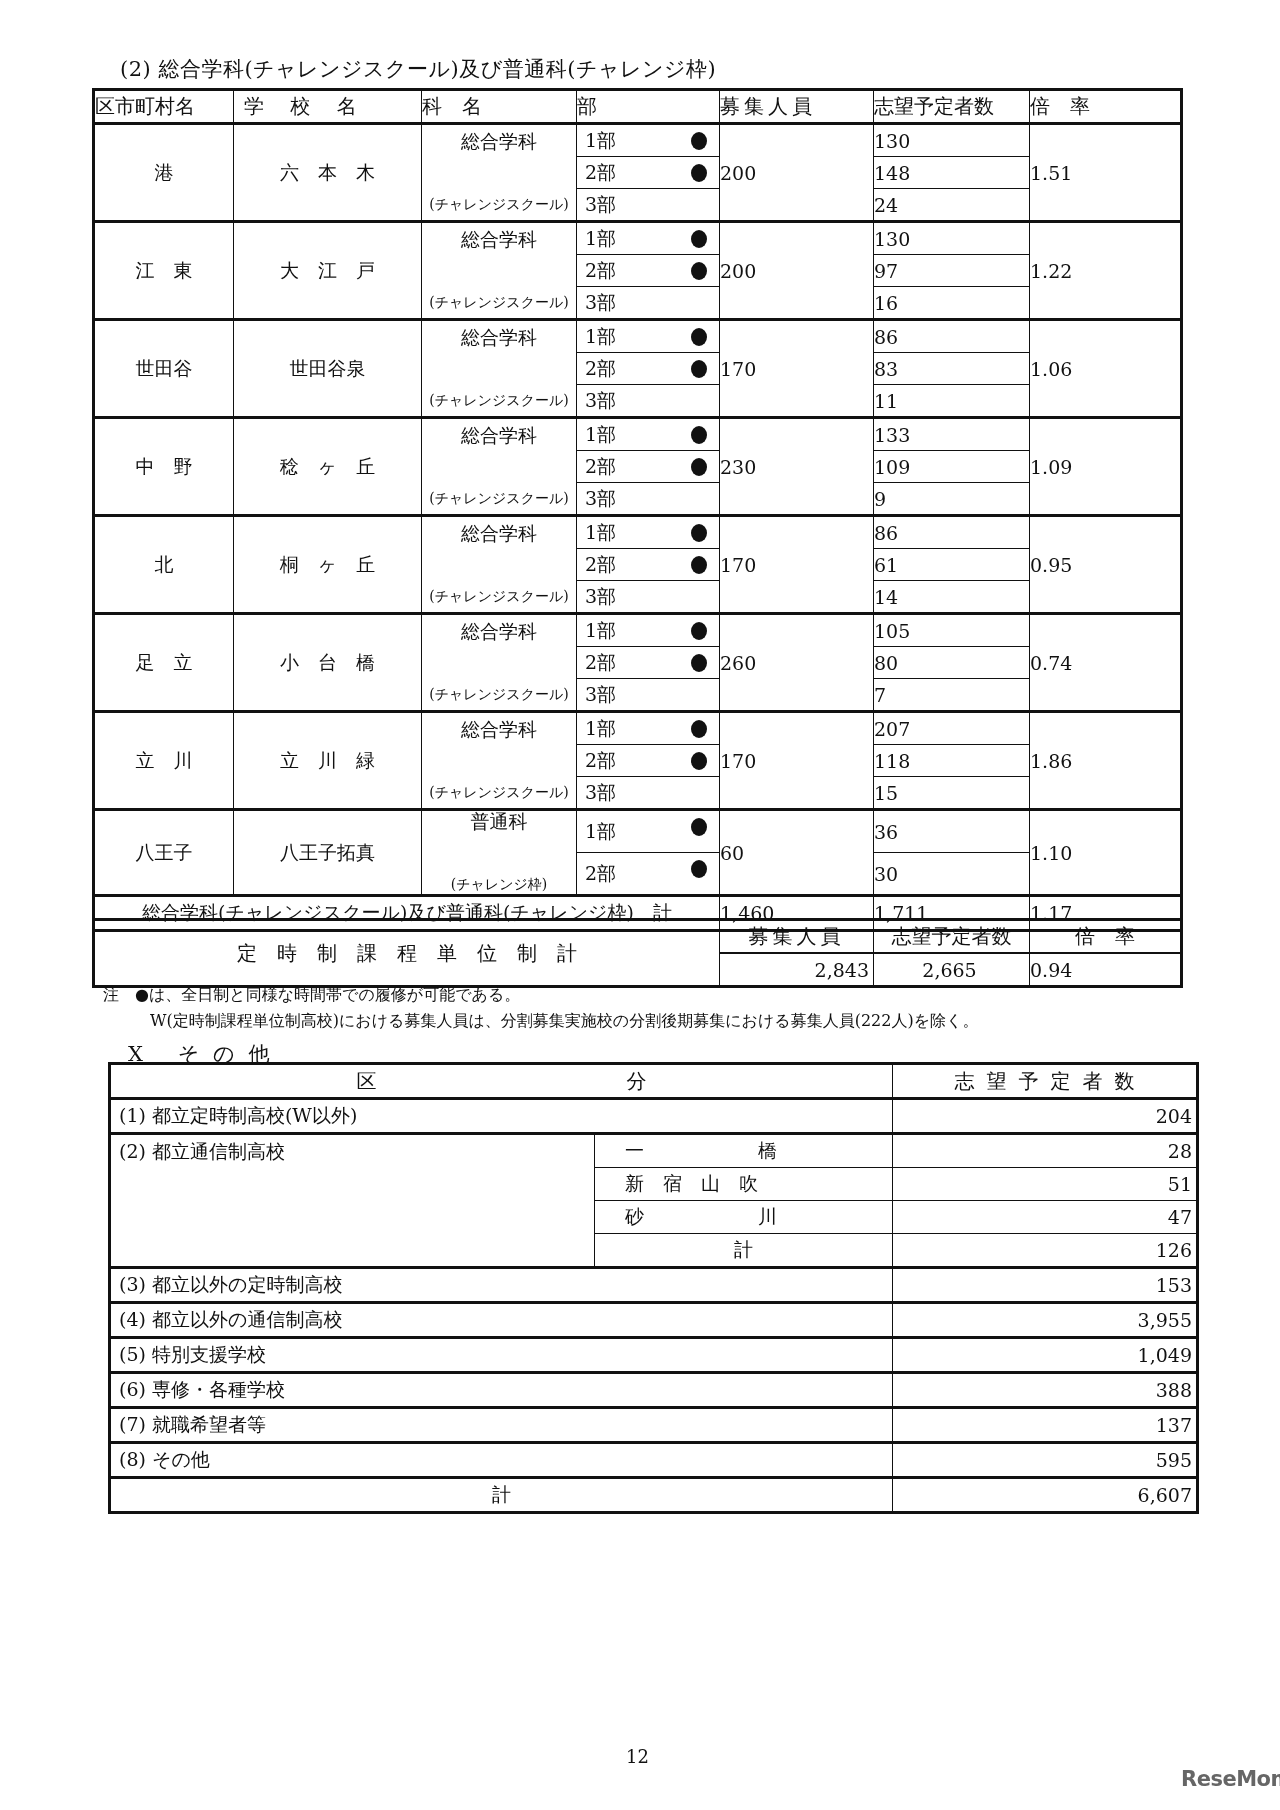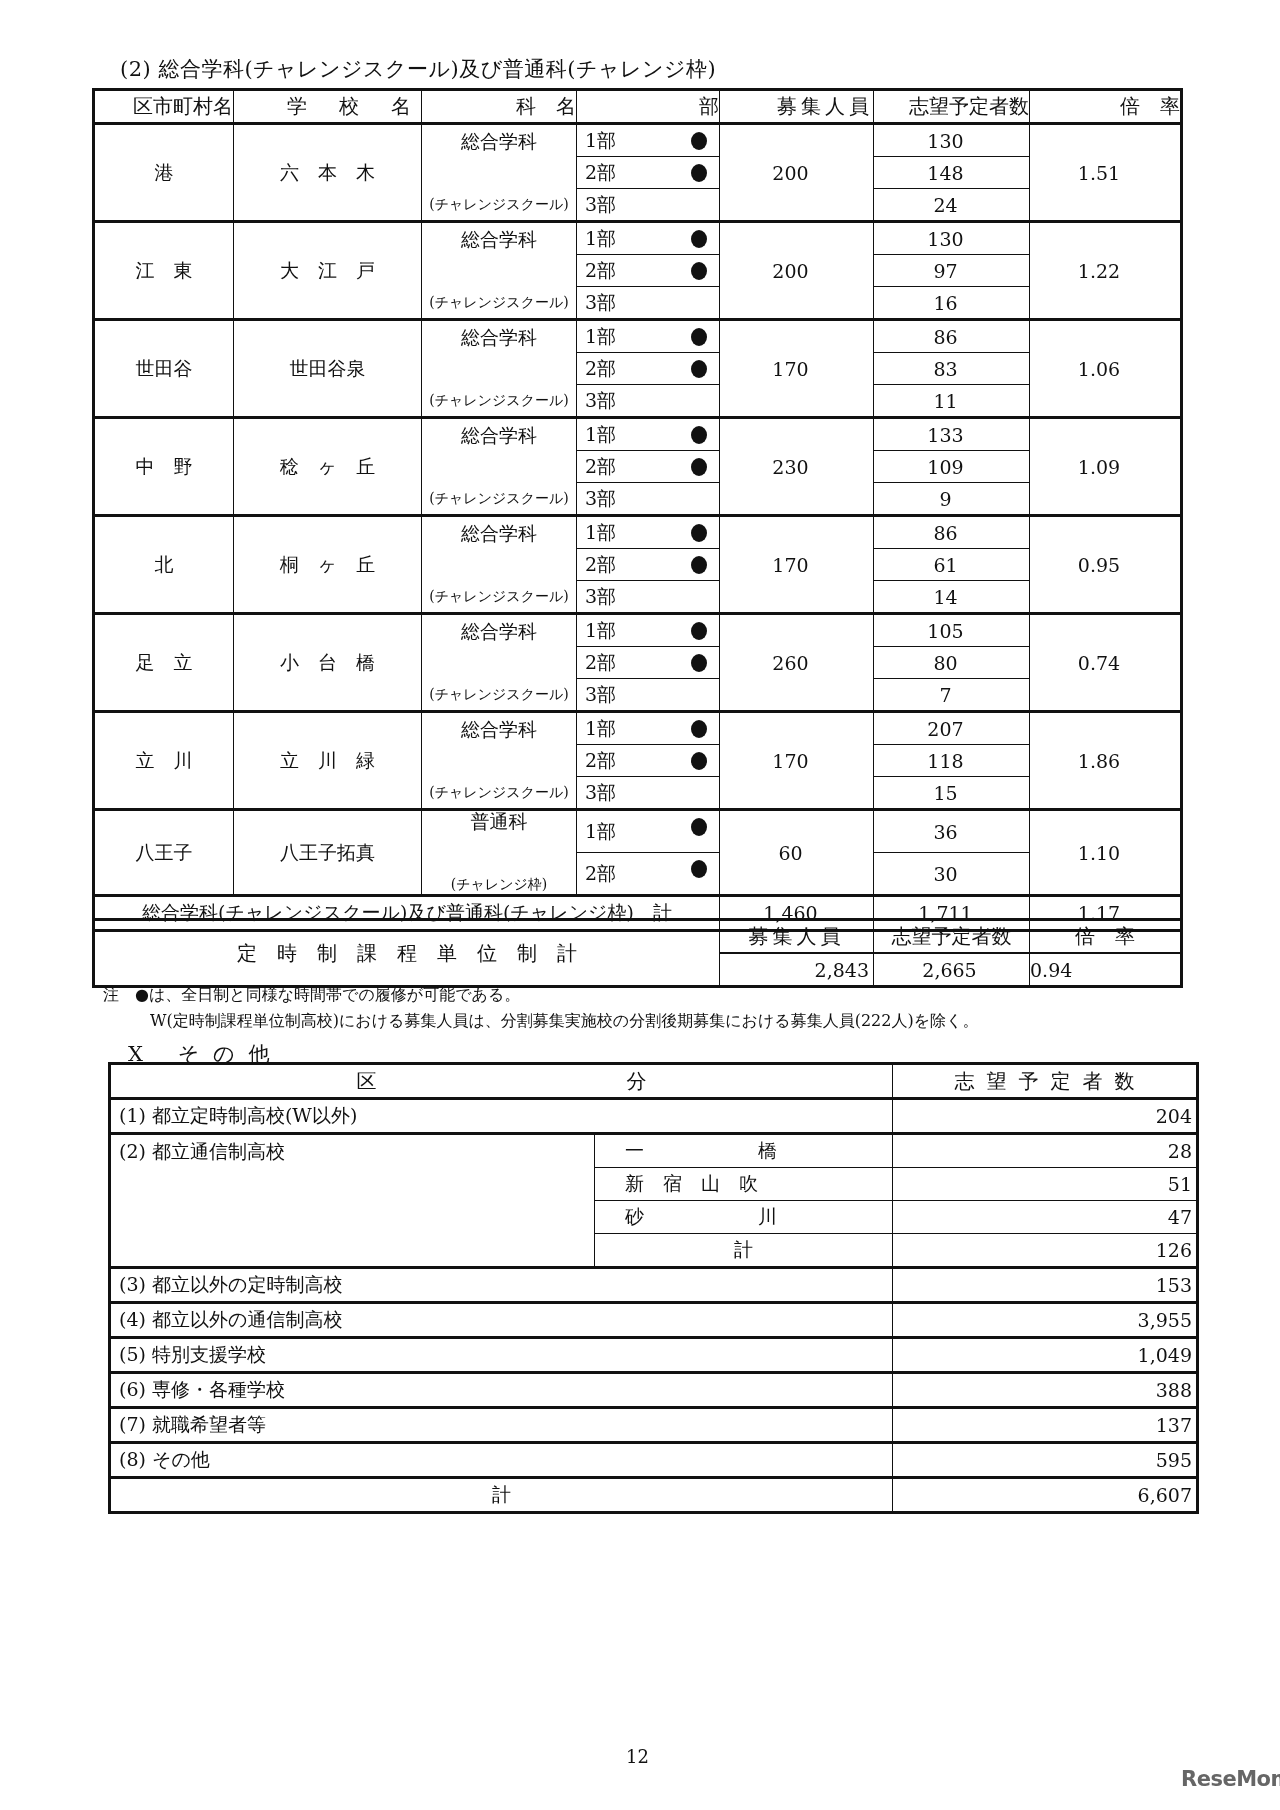--- a/index.html
+++ b/index.html
@@ -4,25 +4,25 @@
 <style>
   html, body { margin:0; padding:0; background:#ffffff; }
   body { width:1280px; height:1810px; position:relative; overflow:hidden;
          font-family:"DejaVu Serif", "Liberation Serif", serif; color:#111; }
   .abs { position:absolute; }
   .title { left:120px; top:55px; font-size:21px; letter-spacing:0.5px; white-space:nowrap; }
   table { border-collapse:collapse; position:absolute; table-layout:fixed; }
   td { border:1px solid #111; padding:0; font-size:19px; white-space:nowrap; overflow:hidden; }
   .thick-all { border:3px solid #111; }
   .t1 { left:92px; top:88px; width:1088px; }
-  .t1 td.hdr { height:31px; text-align:right; font-size:20px; }
+  .t1 td.hdr { height:31px; text-align:left; font-size:20px; }
   .t1 tr.blk-start td { border-top:3px solid #111; }
   .t1 td.c { text-align:center; }
-  .t1 td.r { text-align:center; padding-right:12px; }
-  .spread-sm { letter-spacing:10px; padding-left:10px;font-family:Liberation Mono, monospace; }
+  .t1 td.r { text-align:left; padding-right:12px; }
+  .spread-sm { letter-spacing:10px; padding-left:10px; }
   .dept { line-height:20px; }
   .dept .sub { font-size:14px; display:block; letter-spacing:0;margin-top:43px; }
   .bu { position:relative; height:31px; padding-left:8px; }
   .bu .dot { position:absolute; right:12px; top:7px; width:16px; height:18px; border-radius:50%; background:#111; }
   .t1 .total td { height:32px; border-top:3px solid #111; }
   .t2 { left:92px; top:918px; width:1088px; }
   .t2 td { height:31px; }
   .notes { left:103px; font-size:16px; white-space:nowrap; }
   .section-x { left:128px; top:1040px; font-size:21px; letter-spacing:14px; }
   .t3 { left:92px; top:1062px; width:1088px;margin-left:16px; }

